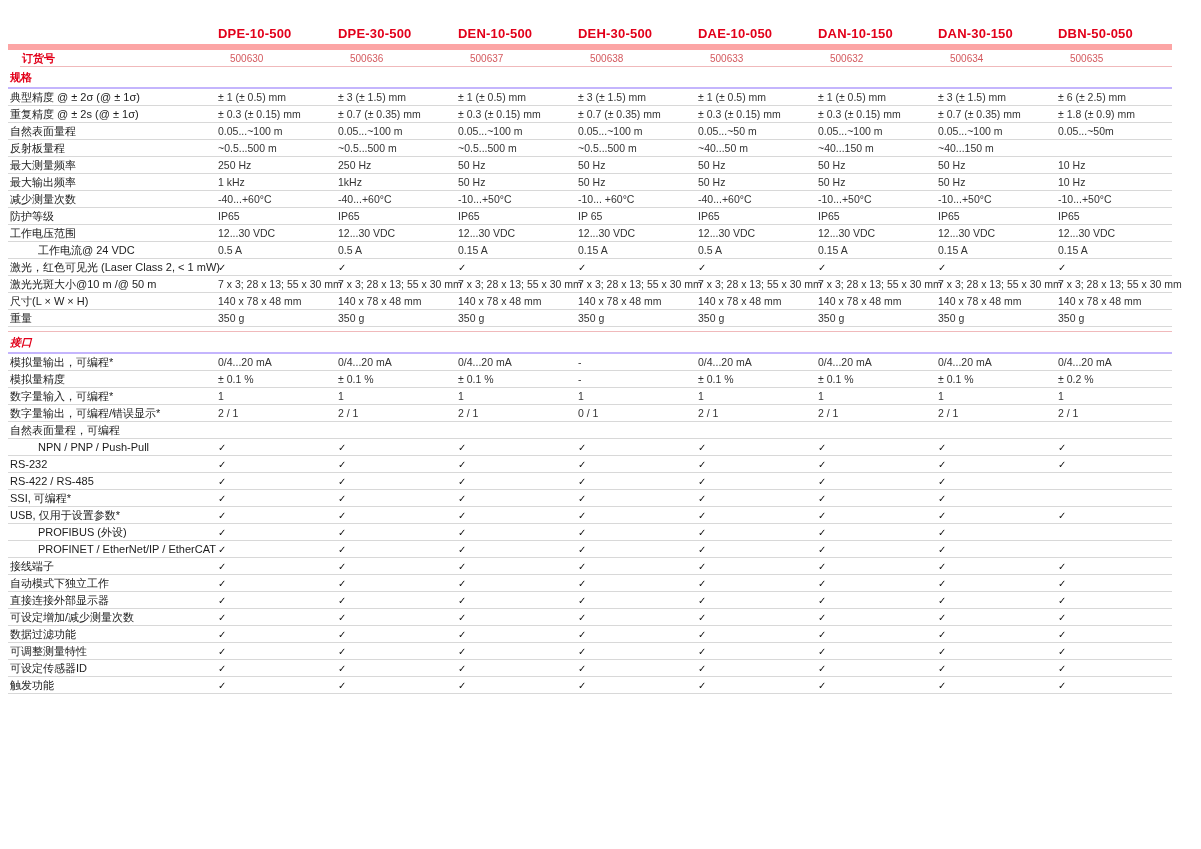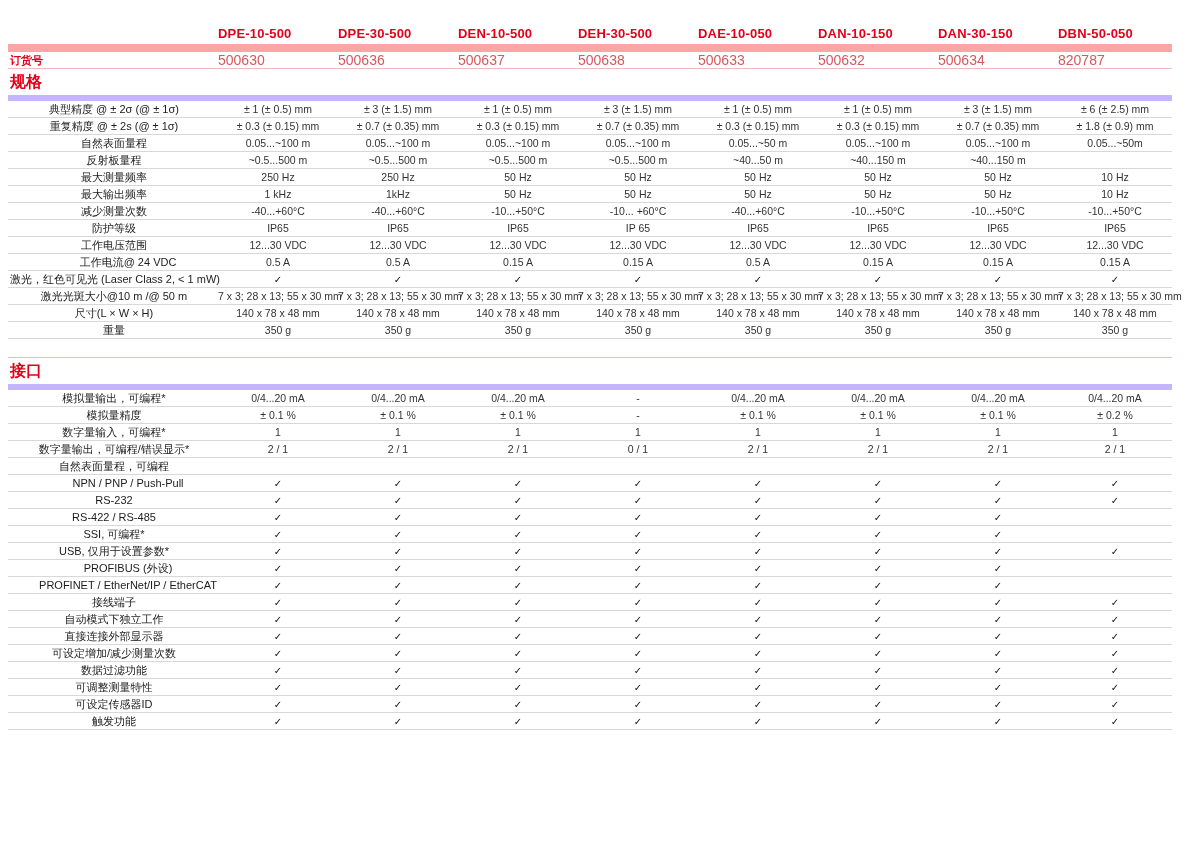--- a/index.html
+++ b/index.html
@@ -8,38 +8,38 @@
     font-family:"Liberation Sans","DejaVu Sans",sans-serif;
     -webkit-font-smoothing:antialiased;color:#222;
   }
   .sheet{margin:26px 0 0 8px;width:1164px;}
   .grid-row{
     display:grid;
     grid-template-columns:210px repeat(7,120px) 114px;
     align-items:center;
   }
   
-  .header-row{border-bottom:8px solid #fca5a5;padding-bottom:3px;}
+  .header-row{border-bottom:6px solid #fca5a5;padding-bottom:3px;}
   .product-name{
     color:#e2001a;font-weight:bold;font-size:13px;letter-spacing:.2px;
     white-space:nowrap;
   }
   
-  .order-row{border-bottom:1px solid #f0b9bb;height:16px;}
+  .order-row{border-bottom:1px solid #f0b9bb;height:16px;margin-left:12px;}
   .order-label{color:#e2001a;font-weight:bold;font-size:11px;padding-left:2px;}
-  .order-number{color:#d4595e;font-size:14px;}
+  .order-number{color:#d4595e;font-size:10px;}
   
   .section-title{
-    color:#e2001a;font-weight:bold;font-size:16px;
-    border-bottom:6px solid #c4b5fd;
+    color:#e2001a;font-weight:bold;font-size:11px;
+    border-bottom:2px solid #c4b5fd;
     padding:3px 0 2px 2px;
   }
-  .section-gap{margin-top:18px;border-top:1px solid #f0b9bb;}
+  .section-gap{margin-top:4px;border-top:1px solid #f0b9bb;font-style:italic;}
   
-  .data-row{border-bottom:1px solid #d8d8d8;height:16px;text-align:center;}
+  .data-row{border-bottom:1px solid #d8d8d8;height:16px;}
   .row-label{font-size:11px;color:#1c1c1c;padding-left:2px;white-space:nowrap;}
   .row-label.indent{padding-left:30px;}
   .cell-value{font-size:10.5px;color:#333;white-space:nowrap;}
   .cell-value.check{font-size:10px;color:#111;}
 </style>
 </head>
 <body>
 
 <div class="sheet">
   <div id="table-root">
@@ -56,21 +56,21 @@
       </div>
       <div class="grid-row order-row">
         <div class="order-label">订货号</div>
         <div class="order-number">500630</div>
         <div class="order-number">500636</div>
         <div class="order-number">500637</div>
         <div class="order-number">500638</div>
         <div class="order-number">500633</div>
         <div class="order-number">500632</div>
         <div class="order-number">500634</div>
-        <div class="order-number">820787</div>
+        <div class="order-number">500635</div>
       </div>
       <div class="section-title">规格</div>
       <div class="grid-row data-row">
         <div class="row-label">典型精度 @ ± 2σ (@ ± 1σ)</div>
         <div class="cell-value">± 1 (± 0.5) mm</div>
         <div class="cell-value">± 3 (± 1.5) mm</div>
         <div class="cell-value">± 1 (± 0.5) mm</div>
         <div class="cell-value">± 3 (± 1.5) mm</div>
         <div class="cell-value">± 1 (± 0.5) mm</div>
         <div class="cell-value">± 1 (± 0.5) mm</div>

